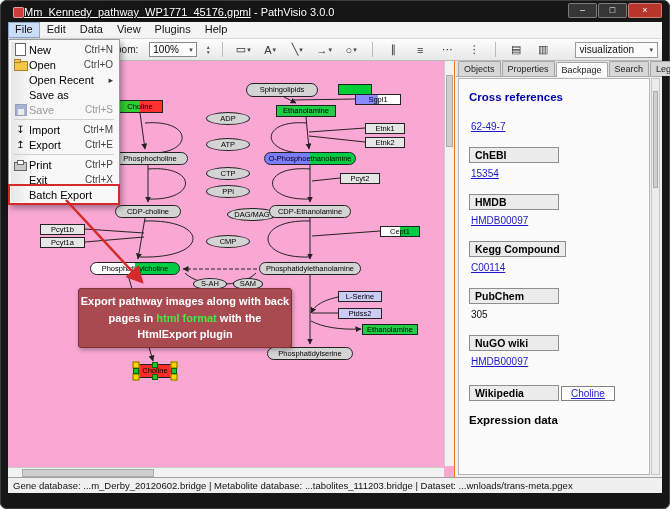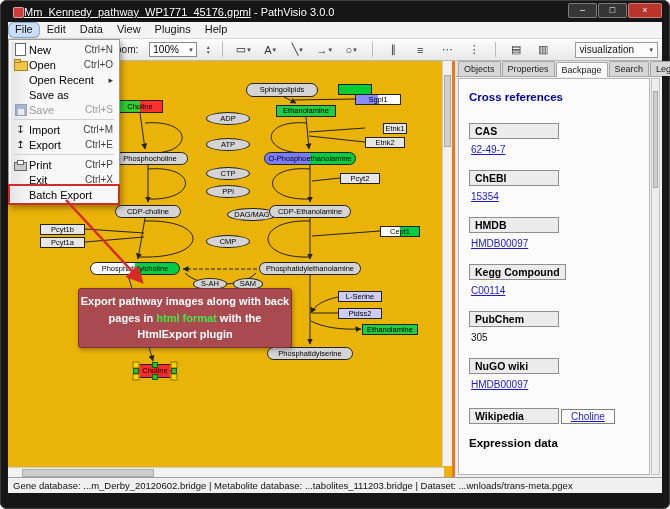--- a/index.html
+++ b/index.html
@@ -13,40 +13,40 @@
   .title{position:absolute;left:16px;top:3px;font-size:11px;white-space:nowrap;text-shadow:0 1px 2px #000;}
   .tfile{text-decoration:underline;}
   .winbtns{position:absolute;right:0;top:0;display:flex;gap:1px;}
   .wbtn{width:29px;height:15px;background:rgba(255,255,255,.14);border:1px solid rgba(255,255,255,.35);
         border-radius:2px;font-size:9px;line-height:13px;text-align:center;color:#fff;box-sizing:border-box;}
   .wbtn.close{background:#b8352c;width:34px;}
   
   .wbody{position:absolute;left:8px;top:22px;width:654px;height:471px;background:#f0f0f0;}
   .menubar{position:absolute;left:0;top:0;width:100%;height:17px;background:#f4f4f4;
            border-bottom:1px solid #d9d9d9;display:flex;font-size:11px;box-sizing:border-box;}
-  .menu{padding:1px 7px;color:#111;border-radius:6px;}
+  .menu{padding:1px 7px;color:#111;}
   .menu.active{background:#cbdef5;box-shadow:inset 0 0 0 1px #89a7cc;}
   .toolbar{position:absolute;left:0;top:17px;width:100%;height:22px;
            background:linear-gradient(#fdfdfd,#e8e8e8);border-bottom:1px solid #b8b8b8;
            display:flex;align-items:center;padding:0 4px;box-sizing:border-box;gap:8px;}
   .tbtn{min-width:19px;height:18px;display:flex;align-items:center;justify-content:center;
         font-size:11px;color:#333;}
   .tbtn.disabled{opacity:.45;}
   .dd{font-size:7px;margin-left:1px;color:#444;}
   .tsep{width:1px;height:15px;background:#bbb;margin:0 3px;}
   .zlabel{font-size:10px;margin:0 3px 0 2px;color:#222;}
   .zcombo{width:50px;height:15px;background:#fff;border:1px solid #888;font-size:10px;
           display:flex;align-items:center;justify-content:space-between;padding:0 3px;box-sizing:border-box;}
   .spin{display:flex;flex-direction:column;font-size:5px;line-height:5px;color:#555;margin-left:1px;}
   .vcombo{margin-left:14px;width:88px;height:16px;background:#fbfbfb;border:1px solid #999;
           font-size:10px;display:flex;align-items:center;justify-content:space-between;
           padding:0 4px;box-sizing:border-box;color:#111;}
   
-  .canvas{position:absolute;left:0;top:39px;width:447px;height:416px;background:#eab308;
-          border-right:3px solid #f97316;box-sizing:border-box;}
+  .canvas{position:absolute;left:0;top:39px;width:447px;height:416px;background:#f9a8d4;
+          border-right:1px solid #f97316;box-sizing:border-box;}
   #edges{position:absolute;left:0;top:0;z-index:1;}
   #pathway-nodes{position:absolute;left:0;top:0;width:437px;height:406px;z-index:2;}
   .node{position:absolute;border:1px solid #222;box-sizing:border-box;display:flex;
         align-items:center;justify-content:center;}
   .node.rrect{border-radius:7px;}
   .node.ellipse{border-radius:50%;}
   .nlabel{font-size:7.5px;line-height:1;color:#000;white-space:nowrap;}
   .handle{position:absolute;width:5px;height:5px;background:#ffd500;border:1px solid #7d6800;z-index:3;}
   .handle.mid{width:4px;height:4px;background:#28c028;border-color:#0a600a;}
   .vscroll{position:absolute;right:0;top:0;width:10px;height:405px;background:#f2f2f2;
@@ -251,21 +251,21 @@
           </div>
           <div class="node rect" style="left: 109px; top: 39px; width: 46px; height: 13px; background: linear-gradient(to right, rgb(51, 204, 51) 0px, rgb(51, 204, 51) 50%, rgb(255, 48, 48) 50%, rgb(255, 48, 48) 100%);">
             <span class="nlabel">Choline</span>
           </div>
           <div class="node rect" style="left: 268px; top: 44px; width: 60px; height: 12px; background: rgb(34, 204, 68);">
             <span class="nlabel">Ethanolamine</span>
           </div>
           <div class="node ellipse" style="left: 198px; top: 51px; width: 44px; height: 13px; background: rgb(212, 212, 212);">
             <span class="nlabel">ADP</span>
           </div>
-          <div class="node rect" style="left: 375px; top: 62px; width: 24px; height: 11px; background: rgb(230, 230, 230);">
+          <div class="node rect" style="left: 357px; top: 62px; width: 40px; height: 11px; background: rgb(230, 230, 230);">
             <span class="nlabel">Etnk1</span>
           </div>
           <div class="node ellipse" style="left: 198px; top: 77px; width: 44px; height: 13px; background: rgb(212, 212, 212);">
             <span class="nlabel">ATP</span>
           </div>
           <div class="node rect" style="left: 357px; top: 76px; width: 40px; height: 11px; background: rgb(230, 230, 230);">
             <span class="nlabel">Etnk2</span>
           </div>
           <div class="node rrect" style="left: 104px; top: 91px; width: 76px; height: 13px; background: rgb(212, 212, 212);">
             <span class="nlabel">Phosphocholine</span>
@@ -351,21 +351,21 @@
       <div id="panel-tabs" class="ptabs">
           <div class="ptab">Objects</div>
           <div class="ptab">Properties</div>
           <div class="ptab active">Backpage</div>
           <div class="ptab">Search</div>
           <div class="ptab">Legend</div>
         </div>
       <div class="pcontent">
         <div class="pheading" id="pheading" style="color: rgb(0, 0, 168);">Cross references</div>
         <div id="sections">
-            <div class="sect"><div class="shead">CAS</div><div class="sval link">62-49-7</div></div>
+            <div class="sect"><div class="sval link">62-49-7</div></div>
             <div class="sect"><div class="shead">ChEBI</div><div class="sval link">15354</div></div>
             <div class="sect"><div class="shead">HMDB</div><div class="sval link">HMDB00097</div></div>
             <div class="sect"><div class="shead">Kegg Compound</div><div class="sval link">C00114</div></div>
             <div class="sect"><div class="shead">PubChem</div><div class="sval">305</div></div>
             <div class="sect"><div class="shead">NuGO wiki</div><div class="sval link">HMDB00097</div></div>
             <div class="sect"><div class="shead">Wikipedia</div><div class="sval link boxed">Choline</div></div>
           </div>
         <div class="pfooter">Expression data</div>
       </div>
       <div class="pscroll">

